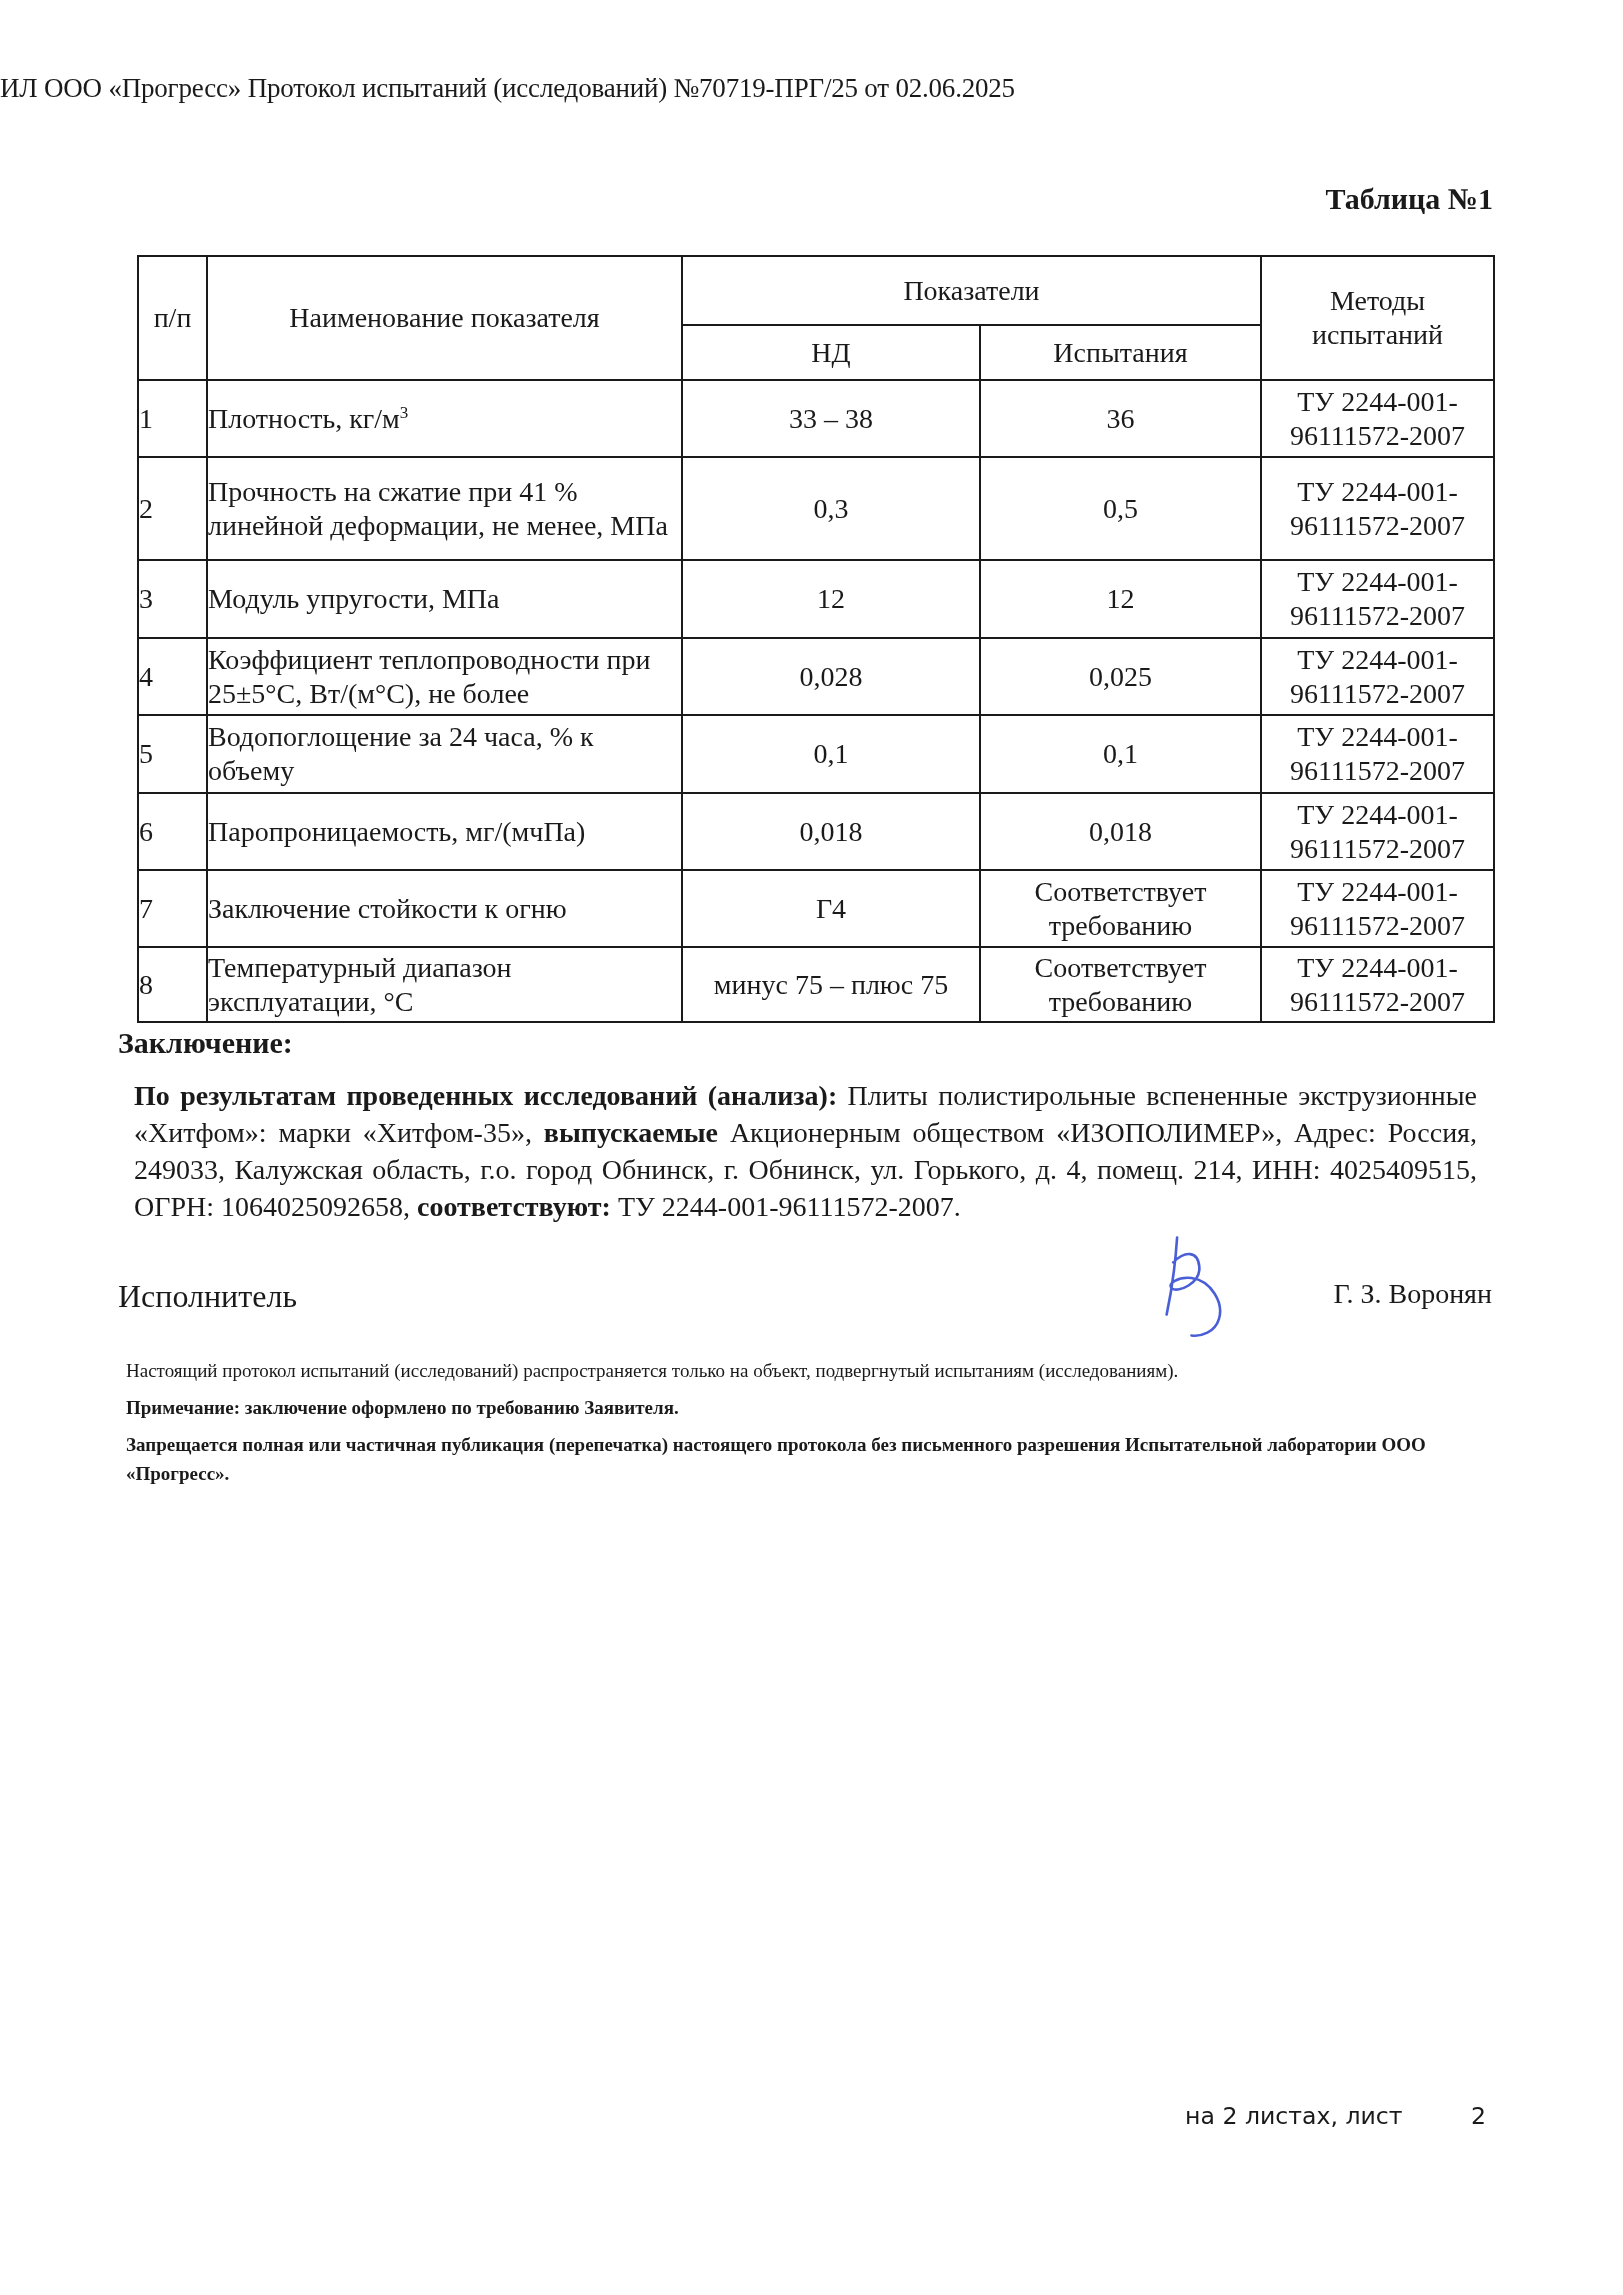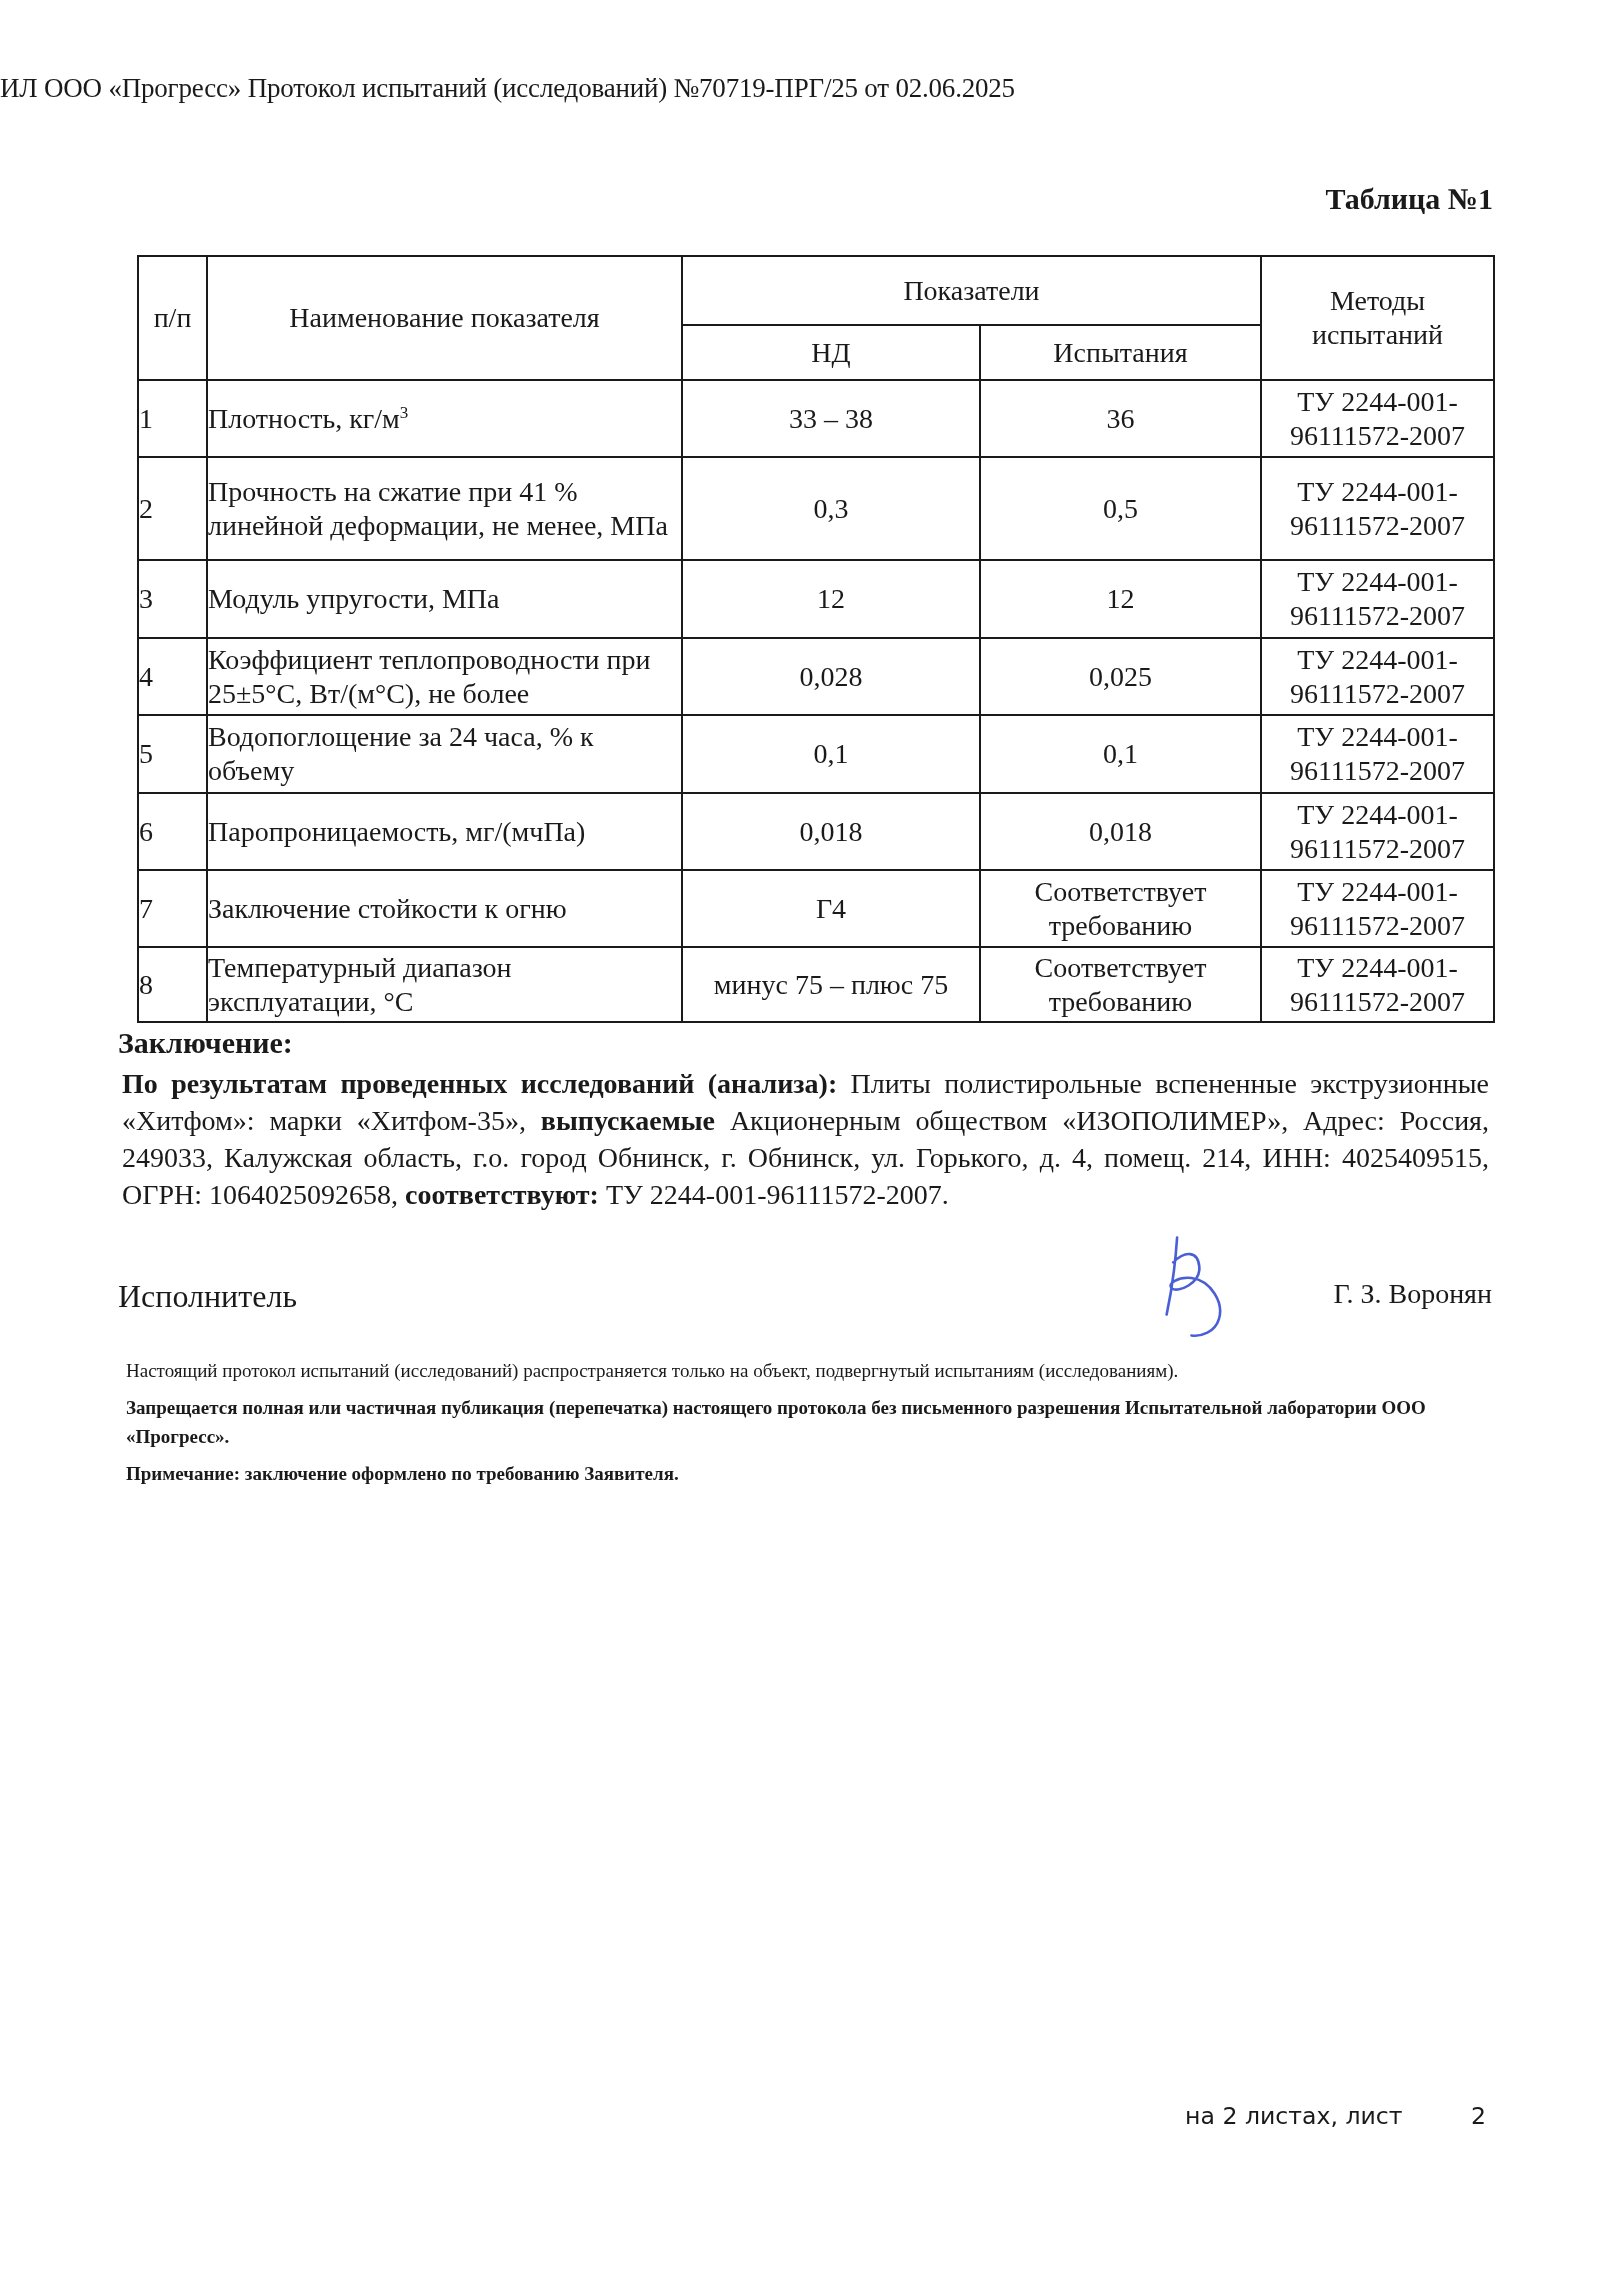--- a/index.html
+++ b/index.html
@@ -14,21 +14,21 @@
   col.c1 { width: 69px; } col.c2 { width: 475px; } col.c3 { width: 298px; } col.c4 { width: 281px; } col.c5 { width: 233px; }
   tr.h1 { height: 69px; } tr.h2 { height: 55px; }
   td.num { text-align: left; padding-left: 14.4px; }
   td.name { text-align: left; padding-left: 14.4px; padding-right: 6.5px; }
   td.center { text-align: center; }
   sup { font-size: 17px; vertical-align: super; line-height: 0; }
   tr.r1 { height: 77px; } tr.r2 { height: 103px; } tr.r3 { height: 78px; } tr.r4 { height: 77px; }
   tr.r5 { height: 78px; } tr.r6 { height: 77px; } tr.r7 { height: 77px; } tr.r8 { height: 75px; }
   #conclusion { left: 118px; width: 1375px; top: 1024px; font-size: 28px; line-height: 37px; text-align: justify; }
   #conclusion .head { font-weight: bold; font-size: 30px; }
-  #conclusion p { margin: 4px; text-align: justify; text-align-last: left; }
+  #conclusion p { margin: 16px; text-align: justify; text-align-last: left; }
   b { font-weight: bold; }
   #executor-label { left: 118px; top: 1278px; font-size: 32px; }
   #executor-name { left: 0; width: 1492px; top: 1278px; text-align: right; font-size: 28px; }
   #signature { left: 1152px; top: 1231px; width: 92px; height: 111px; }
   #notes { left: 118px; top: 1348px; width: 1375px; font-size: 19px; line-height: 29px; }
   #notes div { margin: 8px; }
   #notes .bold { font-weight: bold; }
   #page-footer { left: 1185px; top: 2102px; font-family: "DejaVu Sans", "Liberation Sans", sans-serif; font-size: 23.6px; }
   #page-number { left: 1471px; top: 2102px; font-family: "DejaVu Sans", "Liberation Sans", sans-serif; font-size: 23.6px; }
 </style>
@@ -127,19 +127,19 @@
 <div id="executor-label" class="abs">Исполнитель</div>
 
 <svg id="signature" class="abs" viewBox="0 0 140 170">
   <path d="M38 10 C36 40 30 90 22 128 M32 48 C50 30 70 30 72 55 C74 80 40 95 30 88 C22 80 40 70 60 72 C90 76 110 110 102 135 C96 155 75 162 60 160" fill="none" stroke="#4a5fd6" stroke-width="4" stroke-linecap="round"></path>
 </svg>
 
 <div id="executor-name" class="abs">Г. З. Воронян</div>
 
 <div id="notes" class="abs">
   <div>Настоящий протокол испытаний (исследований) распространяется только на объект, подвергнутый испытаниям (исследованиям).</div>
+  <div class="bold">Примечание: заключение оформлено по требованию Заявителя.</div>
   <div class="bold">Запрещается полная или частичная публикация (перепечатка) настоящего протокола без письменного разрешения Испытательной лаборатории  ООО «Прогресс».</div>
-  <div class="bold">Примечание: заключение оформлено по требованию Заявителя.</div>
 </div>
 
 <div id="page-footer" class="abs">на 2 листах, лист</div>
 <div id="page-number" class="abs">2</div>
 
 
 </body></html>

